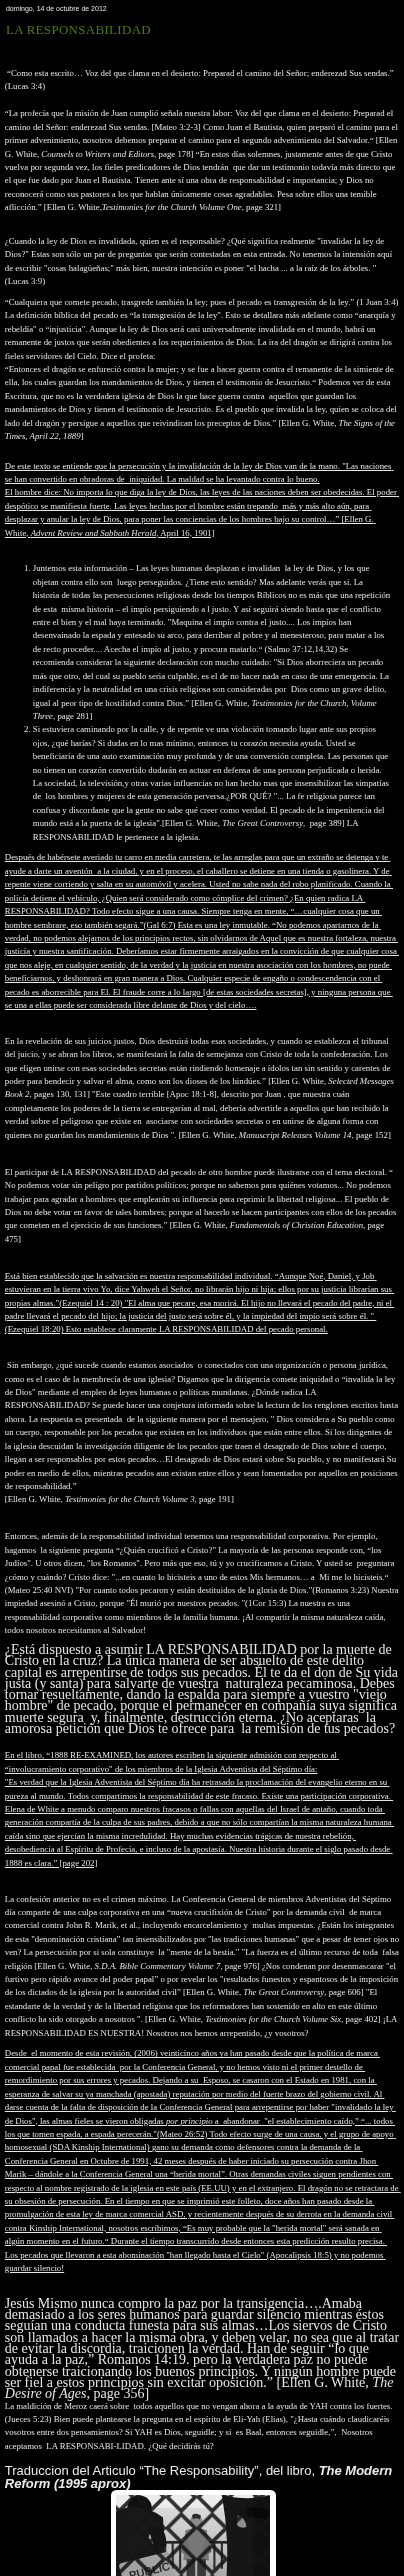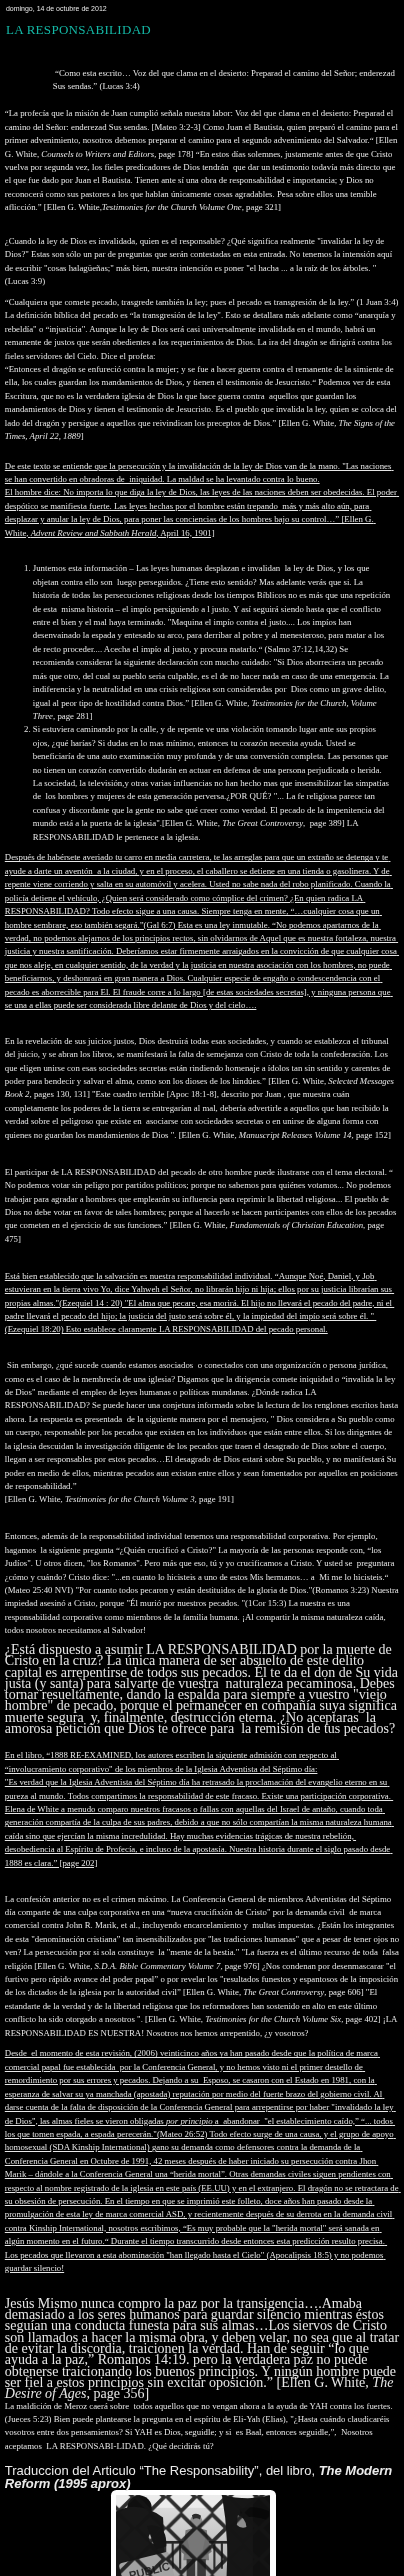--- a/index.html
+++ b/index.html
@@ -7,36 +7,36 @@
     width:404px;min-height:2576px;box-sizing:border-box;
     background:#000;color:#e6e6e6;padding:4.3px 4.8px 21.5px 4.8px;
     font-family:"Liberation Serif","DejaVu Serif",serif;
   }
   .date{
     font-family:"Liberation Sans","DejaVu Sans",sans-serif;
     font-size:7px;color:#e9e9e9;margin:1.1px 0 9.7px 1.1px;
   }
   .title{
     font-family:"Liberation Serif","DejaVu Serif",serif;
-    font-size:13px;font-weight:normal;color:#14b8a6;
+    font-size:13px;font-weight:normal;color:#4d7c0f;
     letter-spacing:0.3px;margin:0 0 29px 1.1px;
   }
   .para{
     font-size:8.8px;line-height:13.4px;margin:0;
     white-space:pre-wrap;color:#e6e6e6;
   }
   .tight{font-size:14px;line-height:11.3px;}
   .numlist{
     margin:8px;padding:0 0 0 20px;font-size:8.8px;line-height:13.4px;
   }
   .numlist li{white-space:pre-wrap;margin:0;padding:0;}
   .it{font-style:italic;}
   .bd{font-weight:bold;} .mb12{margin-bottom:6.4px;}
   .mb14{margin-bottom:7.5px;} .mb18{margin-bottom:0;} .mb20{margin-bottom:10.7px;}
-  .mb25{margin-bottom:13.4px;margin-left:48px;} .mb28{margin-bottom:15px;} .mb30{margin-bottom:16px;}
+  .mb25{margin-bottom:13.4px;} .mb28{margin-bottom:15px;} .mb30{margin-bottom:16px;}
   .mb38{margin-bottom:20.4px;} .mb42{margin-bottom:22.5px;text-decoration:underline;} .mb44{margin-bottom:23.6px;}
   .footer-note{
     font-family:"Liberation Sans","DejaVu Sans",sans-serif;
     font-size:13px;line-height:13px;color:#eaeaea;white-space:pre-wrap;margin:0;
   }
   .photo-frame{
     width:165px;box-sizing:border-box;background:#ffffff;border-radius:5.4px;
     padding:5.4px;margin:0 auto 15px 106px;
   }
   .photo-frame svg{display:block;border-radius:1.1px;}

